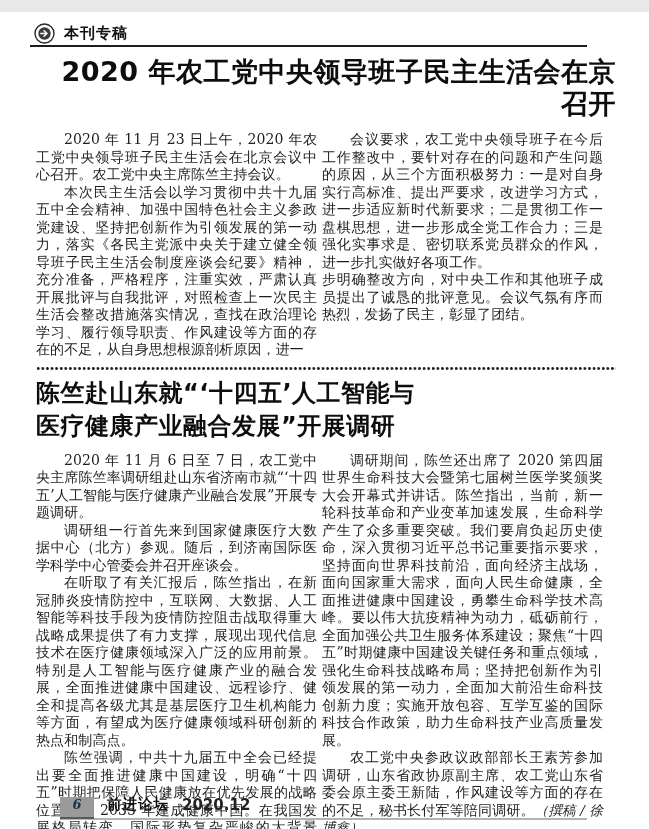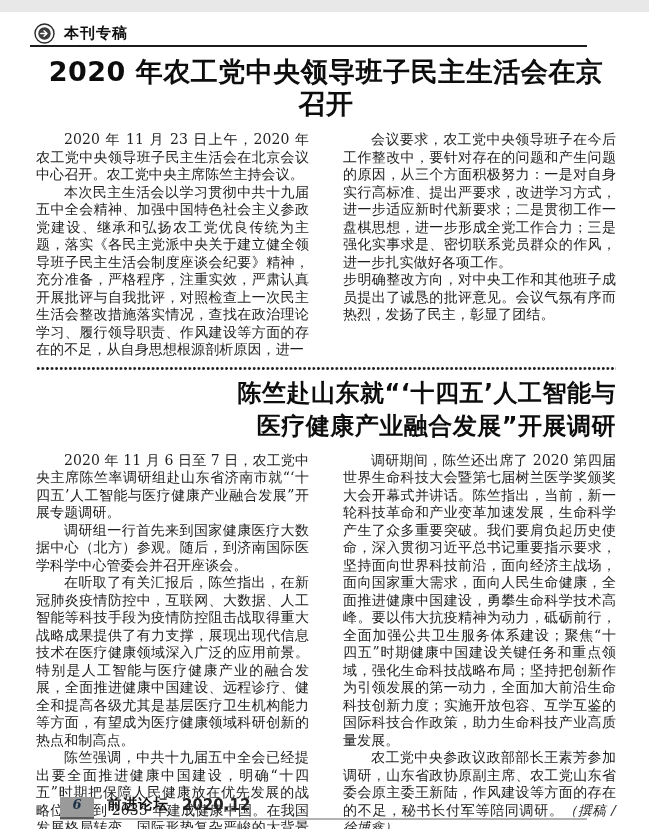--- a/index.html
+++ b/index.html
@@ -15,30 +15,30 @@
     font-family:"DejaVu Sans", sans-serif; font-weight:bold;
     font-size:15px; color:#111; letter-spacing:1px;
   }
   .header-rule { position:absolute; top:33px; left:30px; width:557px; height:2px; background:#1c1c1c; }
 
   
   .content { position:absolute; top:42px; left:36px; width:580px; }
 
   .title1 {
     font-family:"DejaVu Sans", sans-serif; font-weight:bold;
-    font-size:27px; line-height:32px; text-align:center;
+    font-size:27px; line-height:32px; text-align:right;
     color:#0d0d0d; margin:2px 0 11px 0; letter-spacing:0.5px;
   }
   .title2 {
     font-family:"DejaVu Sans", sans-serif; font-weight:bold;
-    font-size:24px; line-height:33px; text-align:right;
+    font-size:24px; line-height:33px; text-align:left;
     color:#0d0d0d; margin:3px 0 9px 0; letter-spacing:0.5px;
   }
 
-  .cols { display:flex; gap:34px; }
+  .cols { display:flex; gap:5px; }
   .col { width:281px; }
 
   .body-p {
     font-size:14px; line-height:17.5px; margin:0;
     text-align:justify; text-align-last:left;
     color:#1e1e1e; letter-spacing:0.1px;
   }
   .indent { text-indent:28px; }
   .kai { font-style:italic; font-size:13.5px; }
 
@@ -86,21 +86,21 @@
   </div>
   <div class="header-rule"></div>
 
   <div class="content">
 
     <div class="title1">2020 年农工党中央领导班子民主生活会在京召开</div>
 
     <div class="cols">
       <div class="col">
         <p class="body-p indent">2020 年 11 月 23 日上午，2020 年农工党中央领导班子民主生活会在北京会议中心召开。农工党中央主席陈竺主持会议。</p>
-        <p class="body-p indent">本次民主生活会以学习贯彻中共十九届五中全会精神、加强中国特色社会主义参政党建设、继承和弘扬农工党优良传统为主题，落实《各民主党派中央关于建立健全领导班子民主生活会制度座谈会纪要》精神，充分准备，严格程序，注重实效，严肃认真开展批评与自我批评，对照检查上一次民主生活会整改措施落实情况，查找在政治理论学习、履行领导职责、作风建设等方面的存在的不足，从自身思想根源剖析原因，进一</p>
+        <p class="body-p indent">本次民主生活会以学习贯彻中共十九届五中全会精神、加强中国特色社会主义参政党建设、坚持把创新作为引领发展的第一动力，落实《各民主党派中央关于建立健全领导班子民主生活会制度座谈会纪要》精神，充分准备，严格程序，注重实效，严肃认真开展批评与自我批评，对照检查上一次民主生活会整改措施落实情况，查找在政治理论学习、履行领导职责、作风建设等方面的存在的不足，从自身思想根源剖析原因，进一</p>
       </div>
       <div class="col">
         <p class="body-p indent">会议要求，农工党中央领导班子在今后工作整改中，要针对存在的问题和产生问题的原因，从三个方面积极努力：一是对自身实行高标准、提出严要求，改进学习方式，进一步适应新时代新要求；二是贯彻工作一盘棋思想，进一步形成全党工作合力；三是强化实事求是、密切联系党员群众的作风，进一步扎实做好各项工作。</p>
         <p class="body-p">步明确整改方向，对中央工作和其他班子成员提出了诚恳的批评意见。会议气氛有序而热烈，发扬了民主，彰显了团结。</p>
       </div>
     </div>
 
     <div class="separator"></div>
 
     <div class="title2">

